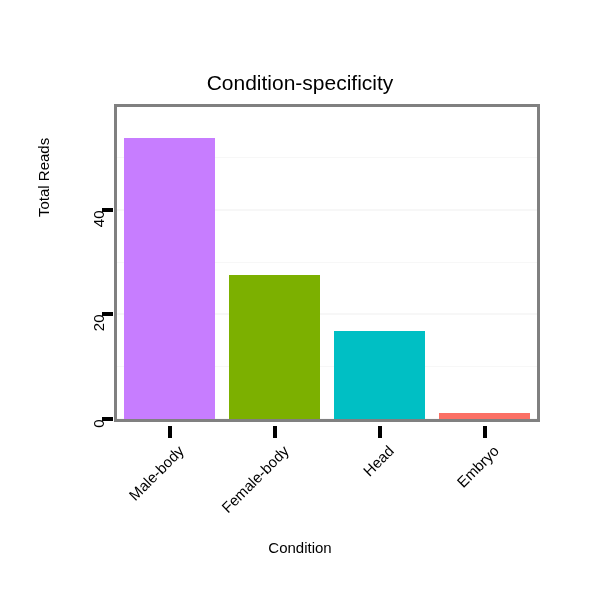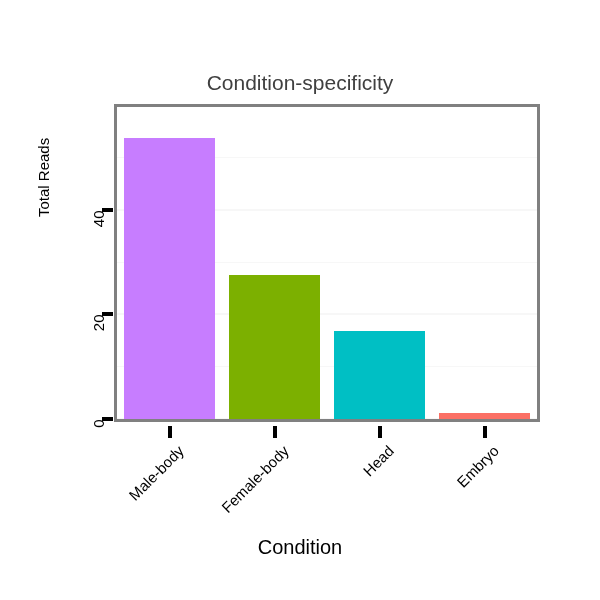--- a/index.html
+++ b/index.html
@@ -24,21 +24,21 @@
 
   
   .chart-title {
     position: absolute;
     left: 0;
     top: 70px;
     width: 600px;
     text-align: center;
     font-size: 21px;
     line-height: 26px;
-    color: #404040;
+    color: #000000;
     letter-spacing: 0px;
   }
 
   
   .panel {
     position: absolute;
     left: 114px;
     top: 104px;
     width: 426px;
     height: 318px;
@@ -115,21 +115,21 @@
     transform: rotate(-45deg);
     transform-origin: 100% 0%;
     text-align: right;
   }
   .x-axis-title {
     position: absolute;
     left: 0;
     top: 538px;
     width: 600px;
     text-align: center;
-    font-size: 20px;
+    font-size: 15px;
     line-height: 19px;
     color: #000000;
   }
 </style>
 </head>
 <body>
 
 <div id="figure">
 
   <div class="chart-title">Condition-specificity</div>

